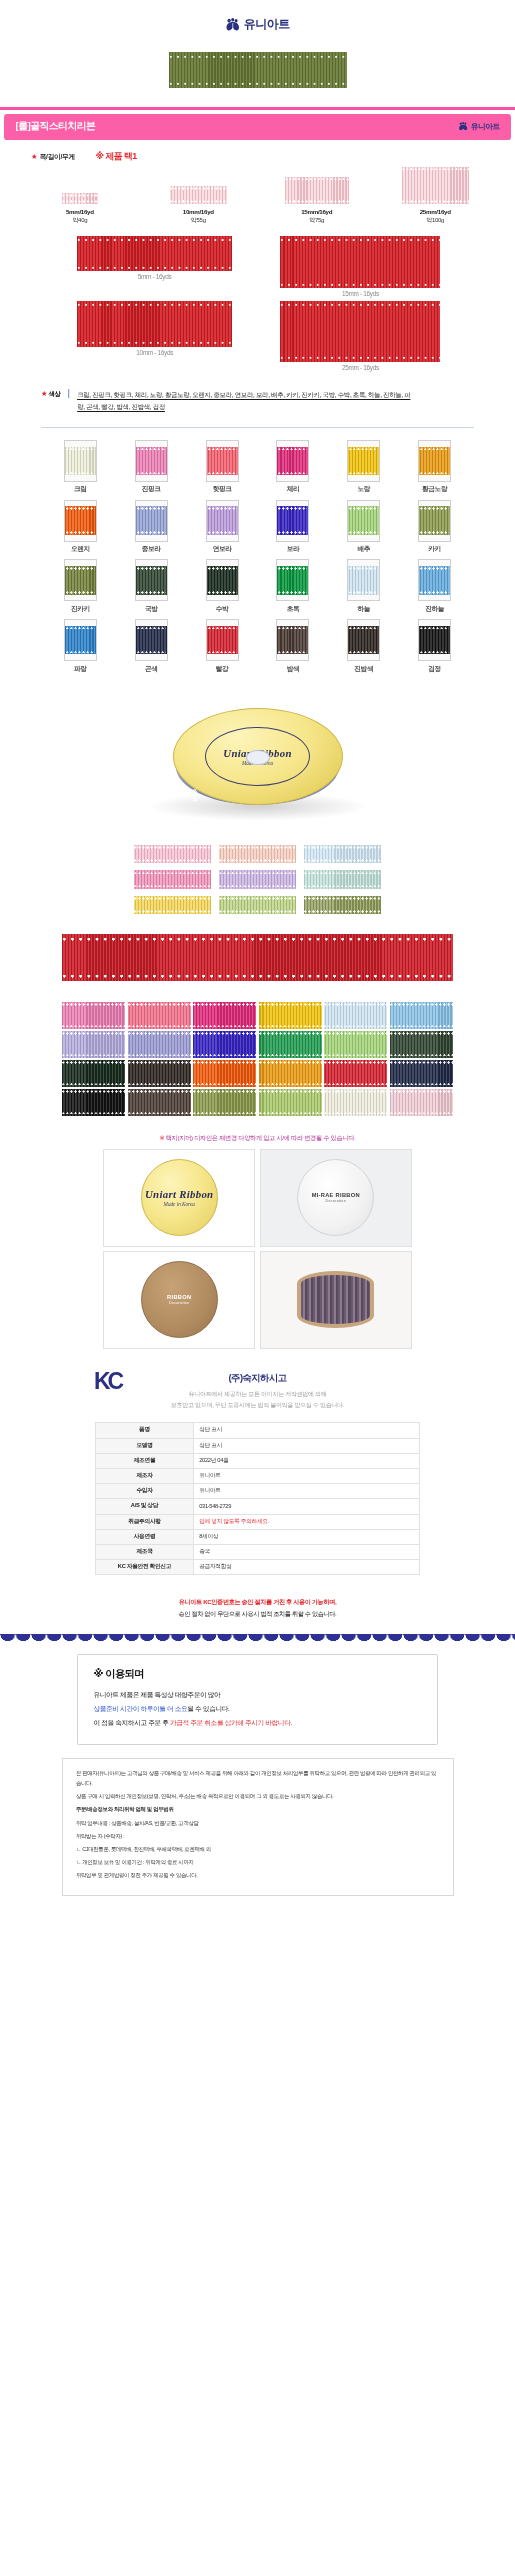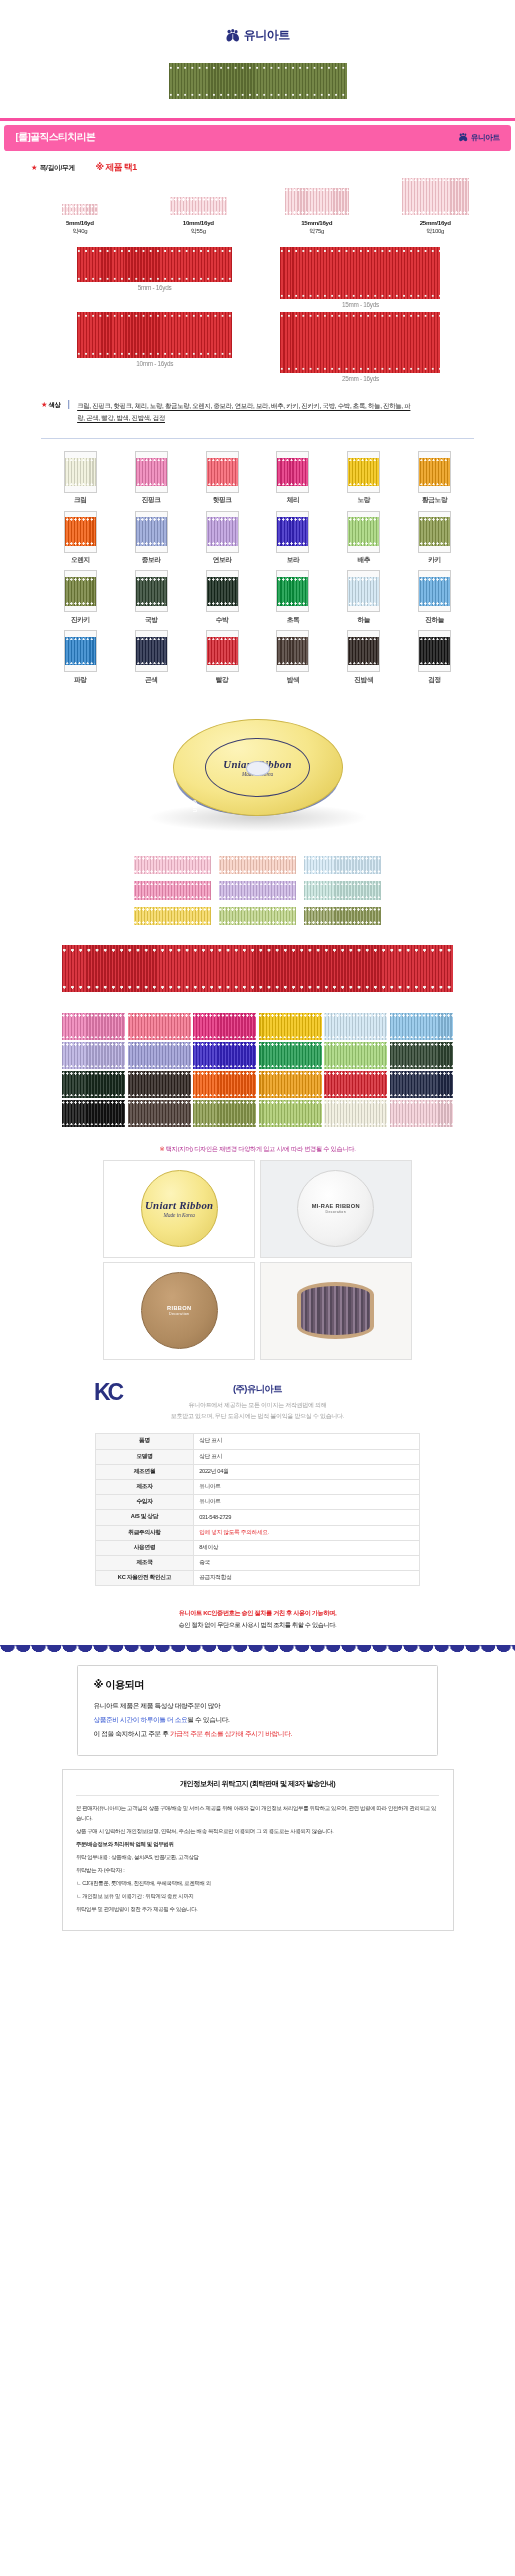--- a/index.html
+++ b/index.html
@@ -4,21 +4,21 @@
 <title>유니아트 스티치 골직 리본 25mm (롤)</title>
 <style>
   * { box-sizing: border-box; }
   html, body {
     margin: 0; padding: 0;
     background: #ffffff;
     font-family: "Liberation Sans", "DejaVu Sans", sans-serif;
   }
   .page {
     width: 515px;
-    margin: 16px auto;
+    margin: 5px auto;
     position: relative;
     background: #fff;
     overflow: hidden;
   }
 
   
   .brand-header {
     padding: 11.3px 0 5.2px 0;
     text-align: center;
   }
@@ -943,21 +943,21 @@
         <div class="disc-label-tiny disc-label-white">Decoration</div>
       </div>
     </div>
     <div class="photo-box ph-d">
       <div class="coil"></div>
     </div>
   </div>
 
   <div class="kc-section">
     <div class="kc-logo">KC</div>
-    <div class="kc-title">(주)유니아트</div>
+    <div class="kc-title">(주)숙지하시고</div>
     <div class="kc-copy">유니아트에서 제공하는 모든 이미지는 저작권법에 의해</div>
     <div class="kc-copy">보호받고 있으며, 무단 도용시에는 법적 불이익을 받으실 수 있습니다.</div>
 
     <table class="kc-table">
       <tbody>
           <tr>
             <th>품명</th>
             <td>상단 표시</td>
           </tr>
           <tr>
@@ -1015,21 +1015,20 @@
     <div class="delivery-line">유니아트 제품은 제품 특성상 대량주문이 많아</div>
     <div class="delivery-line">
       <span class="blue">상품준비 시간이 하루이틀 더 소요</span><span>될 수 있습니다.</span>
     </div>
     <div class="delivery-line">
       <span>이 점을 숙지하시고 주문 후 </span><span class="red">가급적 주문 취소를 삼가해 주시기 바랍니다.</span>
     </div>
   </div>
 
   <div class="privacy-box">
-    <div class="privacy-title">개인정보처리 위탁고지 (회탁판매 및 제3자 발송안내)</div>
     <div class="privacy-sub">
         <p>본 판매자(유니아트)는 고객님의 상품 구매/배송 및 서비스 제공을 위해 아래와 같이 개인정보 처리업무를 위탁하고 있으며, 관련 법령에 따라 안전하게 관리되고 있습니다.</p>
         <p>상품 구매 시 입력하신 개인정보(성명, 연락처, 주소)는 배송 목적으로만 이용되며 그 외 용도로는 사용되지 않습니다.</p>
         <p class="hd">주문/배송정보와 처리위탁 업체 및 업무범위</p>
         <p>위탁 업무내용 : 상품배송, 설치/AS, 반품/교환, 고객상담</p>
         <p>위탁받는 자 (수탁자) :</p>
         <p>ㄴ CJ대한통운, 롯데택배, 한진택배, 우체국택배, 로젠택배 외</p>
         <p>ㄴ 개인정보 보유 및 이용기간 : 위탁계약 종료 시까지</p>
         <p>위탁업무 및 관계법령이 정한 추가 제공될 수 있습니다.</p>
       </div>

